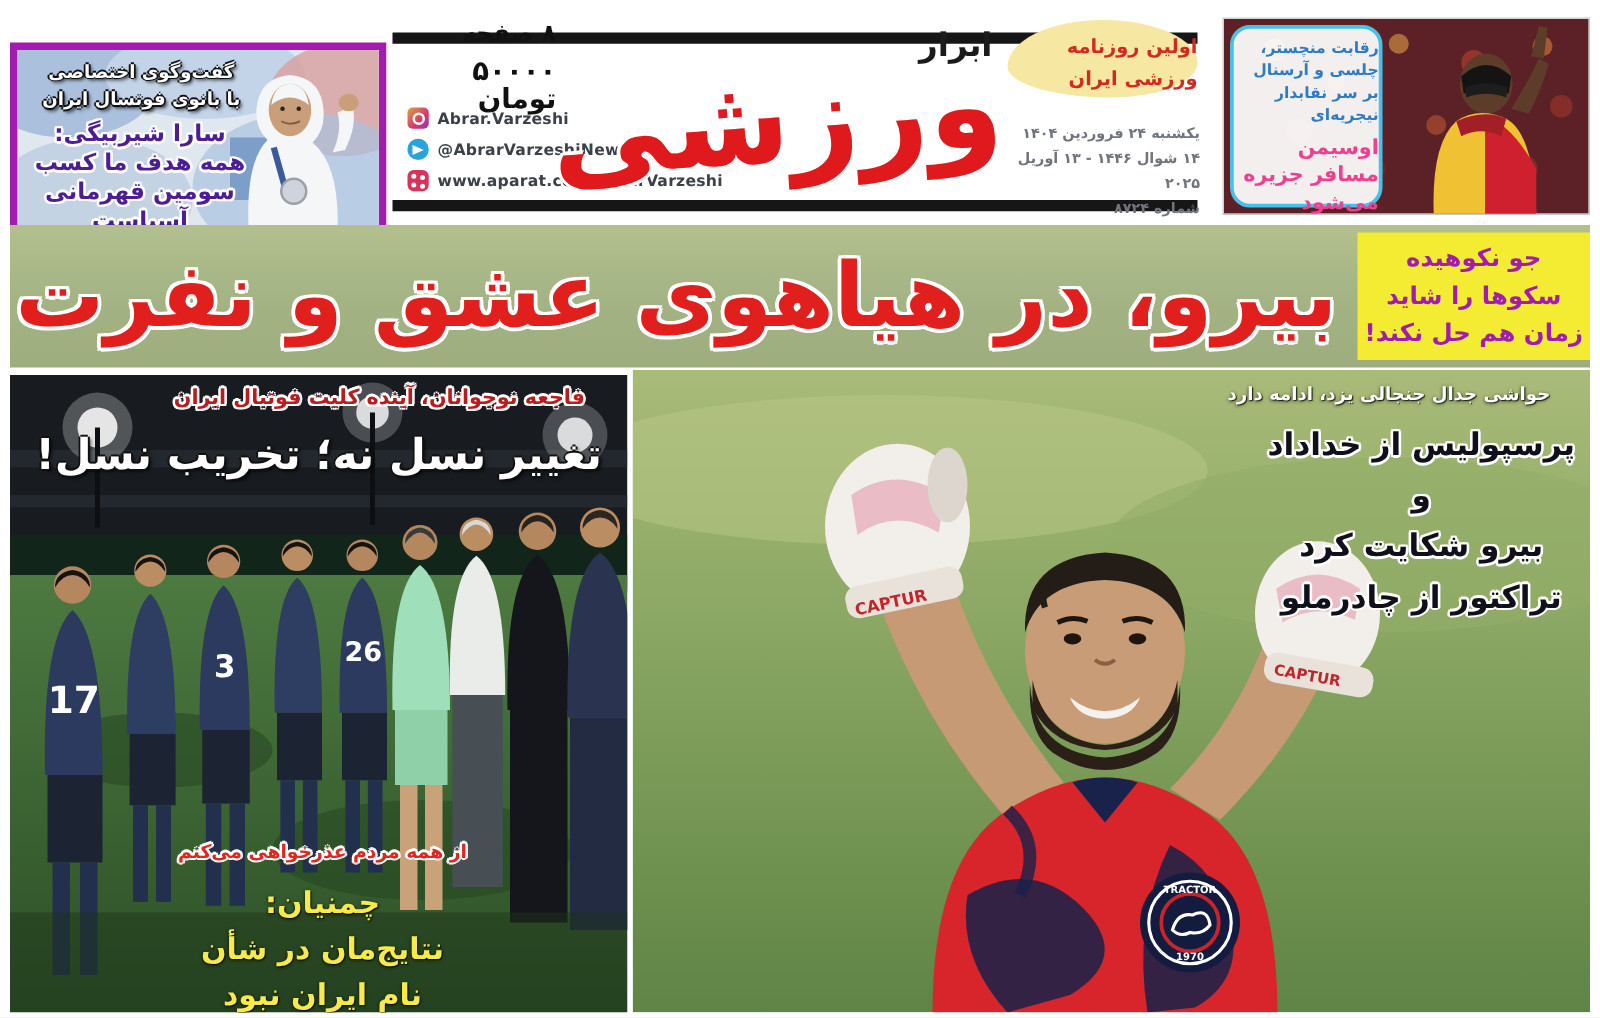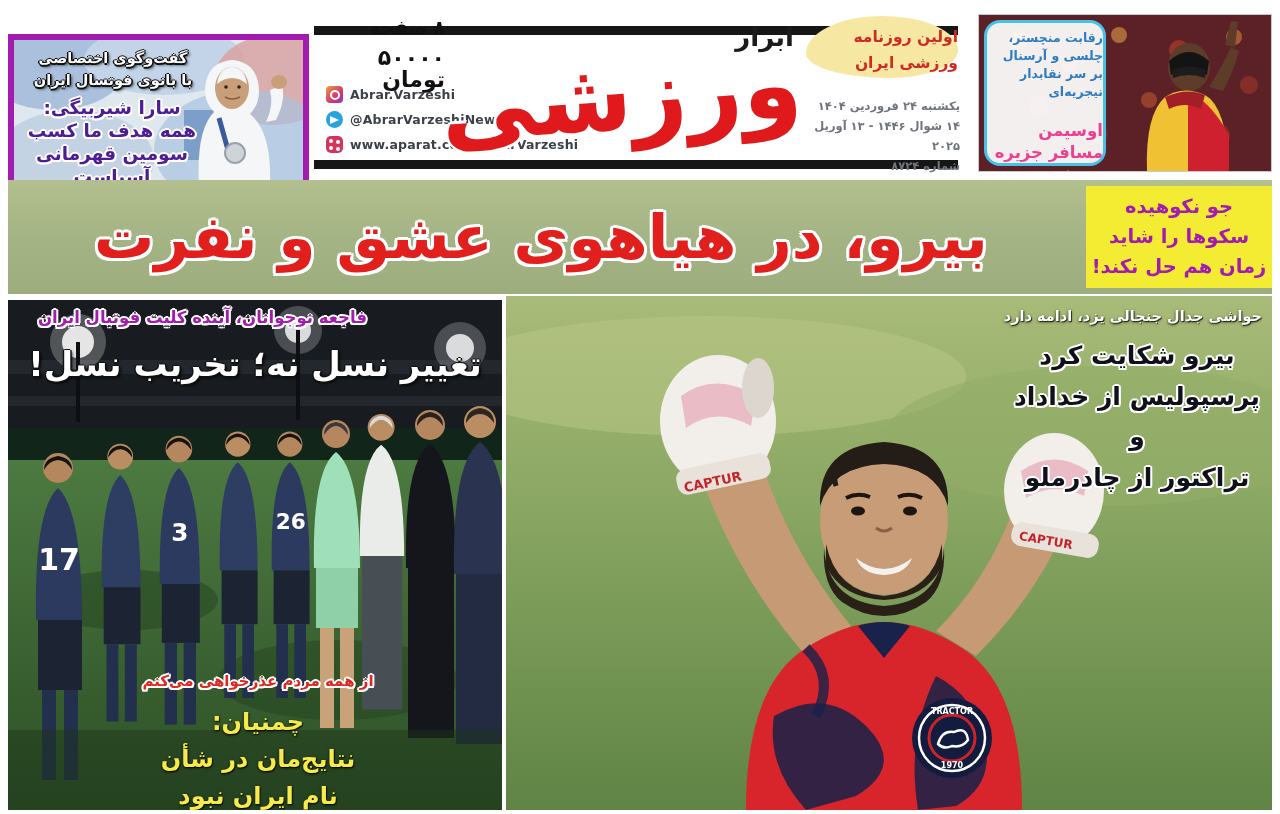--- a/index.html
+++ b/index.html
@@ -43,41 +43,41 @@
   .logo-top{position:absolute;right:18px;top:0px;font-size:26px;font-weight:900;color:#1b1b1b;text-align:center;}
 
   .tagline{left:806px;top:16px;width:152px;height:62px;background:#f6e7a2;border-radius:50% 50% 45% 55%/60% 55% 45% 40%;
       color:#d02a22;font-weight:bold;font-size:15.5px;text-align:right;line-height:1.7;padding-top:8px;box-sizing:border-box;}
   .dates{left:800px;top:96px;width:160px;text-align:right;color:#70757d;font-weight:bold;font-size:11.5px;line-height:1.75;}
 
   .promo-right{left:978px;top:14px;width:294px;height:158px;overflow:hidden;border:1px solid #c9c9c9;box-sizing:border-box;}
   .pr-box{position:absolute;left:5px;top:5px;width:122px;height:146px;background:rgba(255,255,255,.93);
       border:3px solid #46c2ea;border-radius:16px;box-sizing:border-box;}
   .pr-kicker{color:#2e7cc3;font-weight:bold;font-size:12.5px;line-height:1.45;margin-top:6px;}
-  .pr-head{color:#ee3f90;font-weight:900;font-size:16.5px;line-height:1.35;margin-top:18px;}
+  .pr-head{color:#ee3f90;font-weight:900;font-size:16.5px;line-height:1.35;margin-top:5px;}
 
   
   .lead{left:8px;top:180px;width:1264px;height:114px;background:linear-gradient(180deg,#b3bf8f,#a3b383 55%,#9dad7d);}
-  .lead-headline{left:0;top:7px;width:1066px;text-align:center;color:#e1201e;font-weight:900;font-size:60px;
+  .lead-headline{left:0;top:7px;width:1066px;text-align:center;color:#e1201e;font-weight:900;font-size:71px;
       letter-spacing:-2px;line-height:100px;
       text-shadow:3px 0 0 #fff,-3px 0 0 #fff,0 3px 0 #fff,0 -3px 0 #fff,2.5px 2.5px 0 #fff,-2.5px 2.5px 0 #fff,2.5px -2.5px 0 #fff,-2.5px -2.5px 0 #fff;}
   .lead-note{left:1078px;top:6px;width:186px;height:102px;background:#f3ec33;text-align:center;
       color:#a21caf;font-weight:900;font-size:19.5px;line-height:1.55;padding-top:6px;box-sizing:border-box;}
 
   
   .photo-left{left:8px;top:300px;width:494px;height:510px;overflow:hidden;}
   .photo-main{left:506px;top:296px;width:766px;height:514px;overflow:hidden;}
   .photo-left svg,.photo-main svg{position:absolute;left:0;top:0;}
 
-  .ls-kicker{left:30px;top:8px;width:430px;text-align:left;color:#a21caf;font-weight:900;font-size:16.5px;}
+  .ls-kicker{left:30px;top:8px;width:430px;text-align:right;color:#b91c1c;font-weight:900;font-size:16.5px;}
   .ls-head{left:0;top:44px;width:494px;text-align:center;color:#fff;font-weight:900;font-size:34px;letter-spacing:-1px;}
   .ls-apology{left:90px;top:372px;width:320px;text-align:center;color:#e0261f;font-weight:900;font-size:15px;}
   .ls-quote{left:110px;top:404px;width:280px;text-align:center;color:#f7ea49;font-weight:900;font-size:24px;line-height:1.55;}
 
-  .ms-kicker{right:10px;top:12px;width:280px;text-align:right;color:#fff;font-weight:bold;font-size:14.5px;}
+  .ms-kicker{right:10px;top:12px;width:280px;text-align:left;color:#fff;font-weight:bold;font-size:14.5px;}
   .ms-head{right:6px;top:40px;width:258px;text-align:center;color:#10101a;font-weight:900;font-size:25px;line-height:1.62;letter-spacing:-.5px;}
 </style>
 </head>
 <body>
 
 <div class="page">
 
   <div class="abs promo-left">
     <svg width="295" height="152" viewBox="0 0 295 152">
       <rect width="295" height="152" fill="#dfe7ef"></rect>
@@ -372,19 +372,19 @@
           <circle cx="446" cy="442" r="33" fill="none" stroke="#ffffff" stroke-width="2.5"></circle>
           <circle cx="446" cy="442" r="23" fill="none" stroke="#c8242b" stroke-width="3"></circle>
           <path d="M432 448 Q436 434 448 436 Q460 430 462 444 Q456 452 446 450 Q438 454 432 448Z" fill="none" stroke="#ffffff" stroke-width="2.5"></path>
           <text x="446" y="418" font-size="8" font-weight="bold" fill="#ffffff" text-anchor="middle">TRACTOR</text>
           <text x="446" y="472" font-size="8" font-weight="bold" fill="#ffffff" text-anchor="middle">1970</text>
         </g>
       </g>
     </svg>
     <div class="abs ms-kicker osoft rtl">حواشی جدال جنجالی یزد، ادامه دارد</div>
     <div class="abs ms-head ow rtl">
+      <div>پرسپولیس از خداداد و</div>
       <div>بیرو شکایت کرد</div>
-      <div>پرسپولیس از خداداد و</div>
       <div>تراکتور از چادرملو</div>
     </div>
   </div>
 
 </div>
 
 </body></html>

